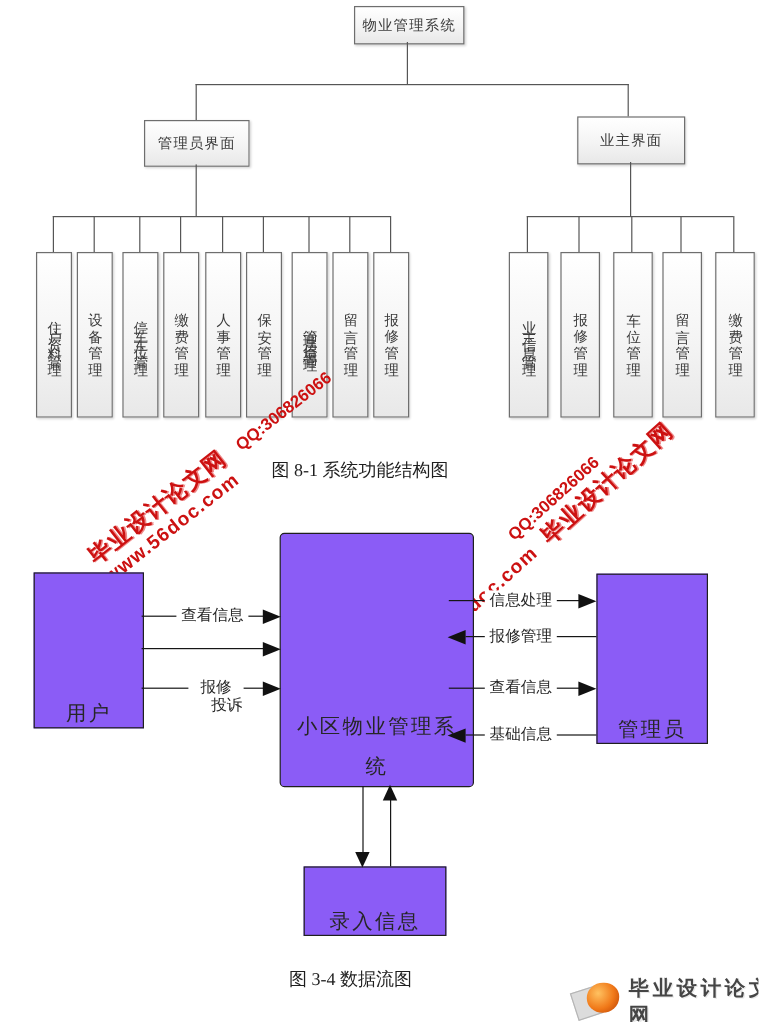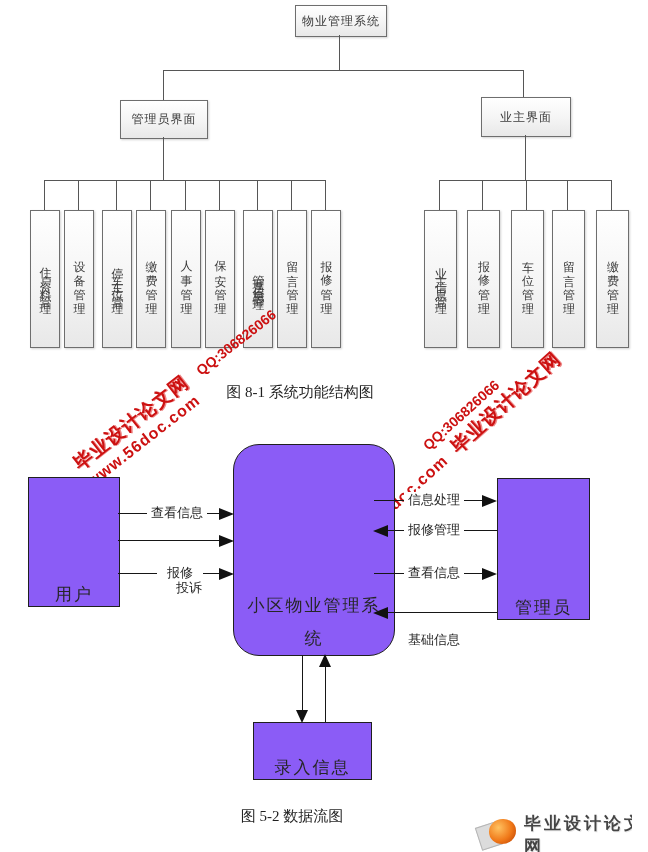--- a/index.html
+++ b/index.html
@@ -24,21 +24,21 @@
   #wm-right{left:300px;top:426px;transform:rotate(-42deg);}
   .wm-site{font-size:19px;letter-spacing:1px;text-shadow:1px 1px 0 #e88;}
   .wm-qq{font-size:14px;margin-left:14px;}
   .wm-url{font-size:16px;letter-spacing:1px;}
   .wm-ind{padding-left:130px;font-size:14px;}
   
   .dln{position:absolute;background:#161616;}
   .dbox{position:absolute;border:1px solid #1f1f1f;background:#8b5cf6;
         display:flex;align-items:flex-end;justify-content:center;
         font-size:17px;color:#262626;letter-spacing:2px;}
-  #system-box{border-radius:26px;text-align:center;line-height:1.9;padding:0 10px;}
+  #system-box{border-radius:4px;text-align:center;line-height:1.9;padding:0 10px;}
   .flow-label{position:absolute;background:#fff;font-size:13px;color:#262626;
               text-align:center;line-height:16px;}
   .ah{position:absolute;width:0;height:0;}
   .ah-r{border-top:6px solid transparent;border-bottom:6px solid transparent;border-left:15px solid #111;}
   .ah-l{border-top:6px solid transparent;border-bottom:6px solid transparent;border-right:15px solid #111;}
   .ah-d{border-left:6px solid transparent;border-right:6px solid transparent;border-top:13px solid #111;}
   .ah-u{border-left:6px solid transparent;border-right:6px solid transparent;border-bottom:13px solid #111;}
   
   #footer-logo{position:absolute;left:476px;top:810px;width:170px;height:44px;}
   #logo-book{position:absolute;left:2px;top:14px;width:20px;height:22px;background:#dcdcdc;
@@ -161,28 +161,28 @@
   <div class="dln" style="left:388px;top:530px;width:109px;height:1px;"></div>
   <div class="ah ah-l" style="left:373px;top:525px;"></div>
   <div class="flow-label" style="left:404px;top:522px;width:60px;">报修管理</div>
 
   <div class="dln" style="left:374px;top:573px;width:109px;height:1px;"></div>
   <div class="ah ah-r" style="left:482px;top:568px;"></div>
   <div class="flow-label" style="left:404px;top:565px;width:60px;">查看信息</div>
 
   <div class="dln" style="left:388px;top:612px;width:109px;height:1px;"></div>
   <div class="ah ah-l" style="left:373px;top:607px;"></div>
-  <div class="flow-label" style="left:404px;top:604px;width:60px;margin-top:28px;">基础信息</div>
+  <div class="flow-label" style="left:404px;top:604px;width:60px;">基础信息</div>
 
   <div class="dln" style="left:302px;top:655px;width:1px;height:58px;"></div>
   <div class="ah ah-d" style="left:296px;top:710px;"></div>
   <div class="dln" style="left:325px;top:663px;width:1px;height:59px;"></div>
   <div class="ah ah-u" style="left:319px;top:654px;"></div>
 
-  <div class="caption" style="left:152px;top:807px;width:280px;">图 5-2 数据流图</div>
+  <div class="caption" style="left:152px;top:807px;width:280px;">图 3-4 数据流图</div>
 
   <div id="footer-logo">
     <div id="logo-book"></div>
     <div id="logo-fish"></div>
     <div id="logo-text">
       <div id="logo-site">毕业设计论文网</div>
 
     </div>
   </div>
 

